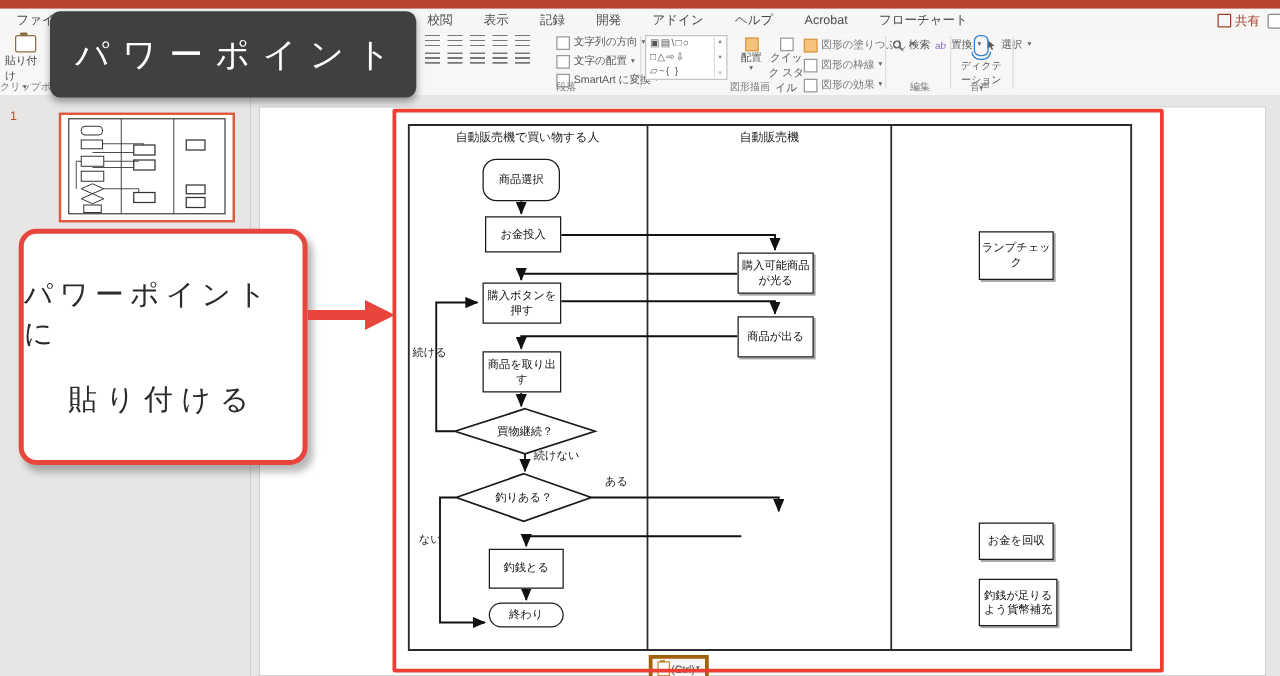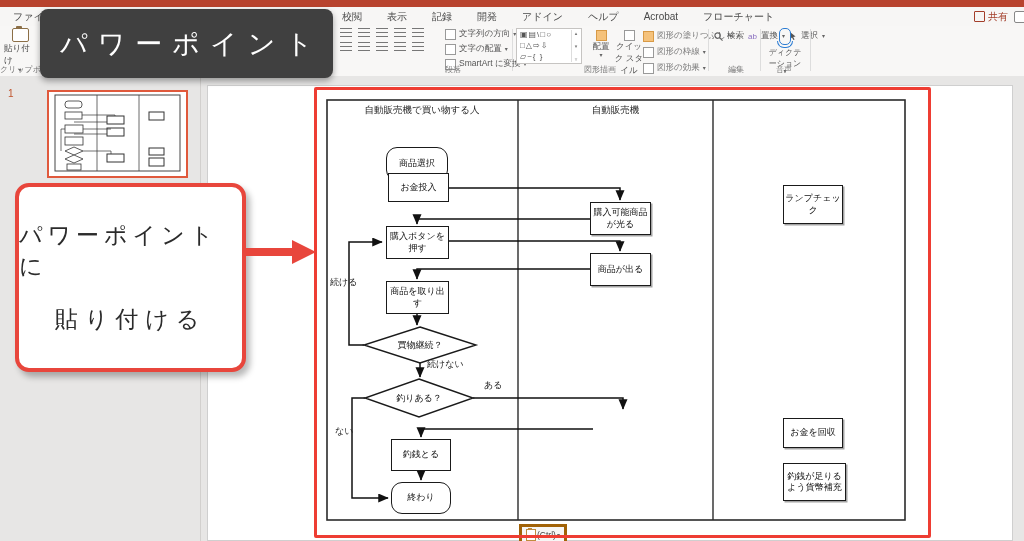--- a/index.html
+++ b/index.html
@@ -286,28 +286,28 @@
           <path d="M267,330 L95,330 L95,338" fill="none" stroke="#111" stroke-width="1.5" marker-end="url(#ah)"></path>
           <path d="M95,372 L95,381" fill="none" stroke="#111" stroke-width="1.5" marker-end="url(#ah)"></path>
           <path d="M39,299 L26,299 L26,399 L62,399" fill="none" stroke="#111" stroke-width="1.5" marker-end="url(#ah)"></path>
           <polygon points="94,228 150,246 94,264 38,246" fill="#fff" stroke="#1a1a1a" stroke-width="1.4"></polygon>
           <polygon points="93,280 147,299 93,318 39,299" fill="#fff" stroke="#1a1a1a" stroke-width="1.4"></polygon>
         </svg>
 
         <div class="lanehead" style="left:10px;width:172px;">自動販売機で買い物する人</div>
         <div class="lanehead" style="left:192px;width:195px;">自動販売機</div>
 
-        <div class="node rounded" style="left:60px;top:28px;width:62px;height:34px;margin-top:20px;">商品選択</div>
+        <div class="node rounded" style="left:60px;top:28px;width:62px;height:34px;">商品選択</div>
         <div class="node" style="left:62px;top:74px;width:61px;height:29px;">お金投入</div>
         <div class="node" style="left:60px;top:127px;width:63px;height:33px;">購入ボタンを押す</div>
         <div class="node" style="left:60px;top:182px;width:63px;height:33px;">商品を取り出す</div>
         <div class="dlabel" style="left:64px;top:232px;width:60px;height:28px;">買物継続？</div>
         <div class="dlabel" style="left:66px;top:286px;width:54px;height:26px;">釣りある？</div>
         <div class="node" style="left:65px;top:340px;width:60px;height:32px;">釣銭とる</div>
-        <div class="node rounded" style="left:65px;top:383px;width:60px;height:32px;">終わり</div>
+        <div class="node rounded" style="left:65px;top:383px;width:60px;height:20px;">終わり</div>
         <div class="node shadowed" style="left:264px;top:103px;width:61px;height:33px;">購入可能商品が光る</div>
         <div class="node shadowed" style="left:264px;top:154px;width:61px;height:33px;">商品が出る</div>
         <div class="node shadowed" style="left:457px;top:86px;width:60px;height:39px;">ランプチェック</div>
         <div class="node shadowed" style="left:457px;top:319px;width:60px;height:30px;">お金を回収</div>
         <div class="node shadowed" style="left:457px;top:364px;width:63px;height:38px;">釣銭が足りるよう貨幣補充</div>
 
         <div class="elabel" style="left:4px;top:177px;">続ける</div>
         <div class="elabel" style="left:101px;top:259px;">続けない</div>
         <div class="elabel" style="left:158px;top:280px;">ある</div>
         <div class="elabel" style="left:9px;top:326px;">ない</div>

